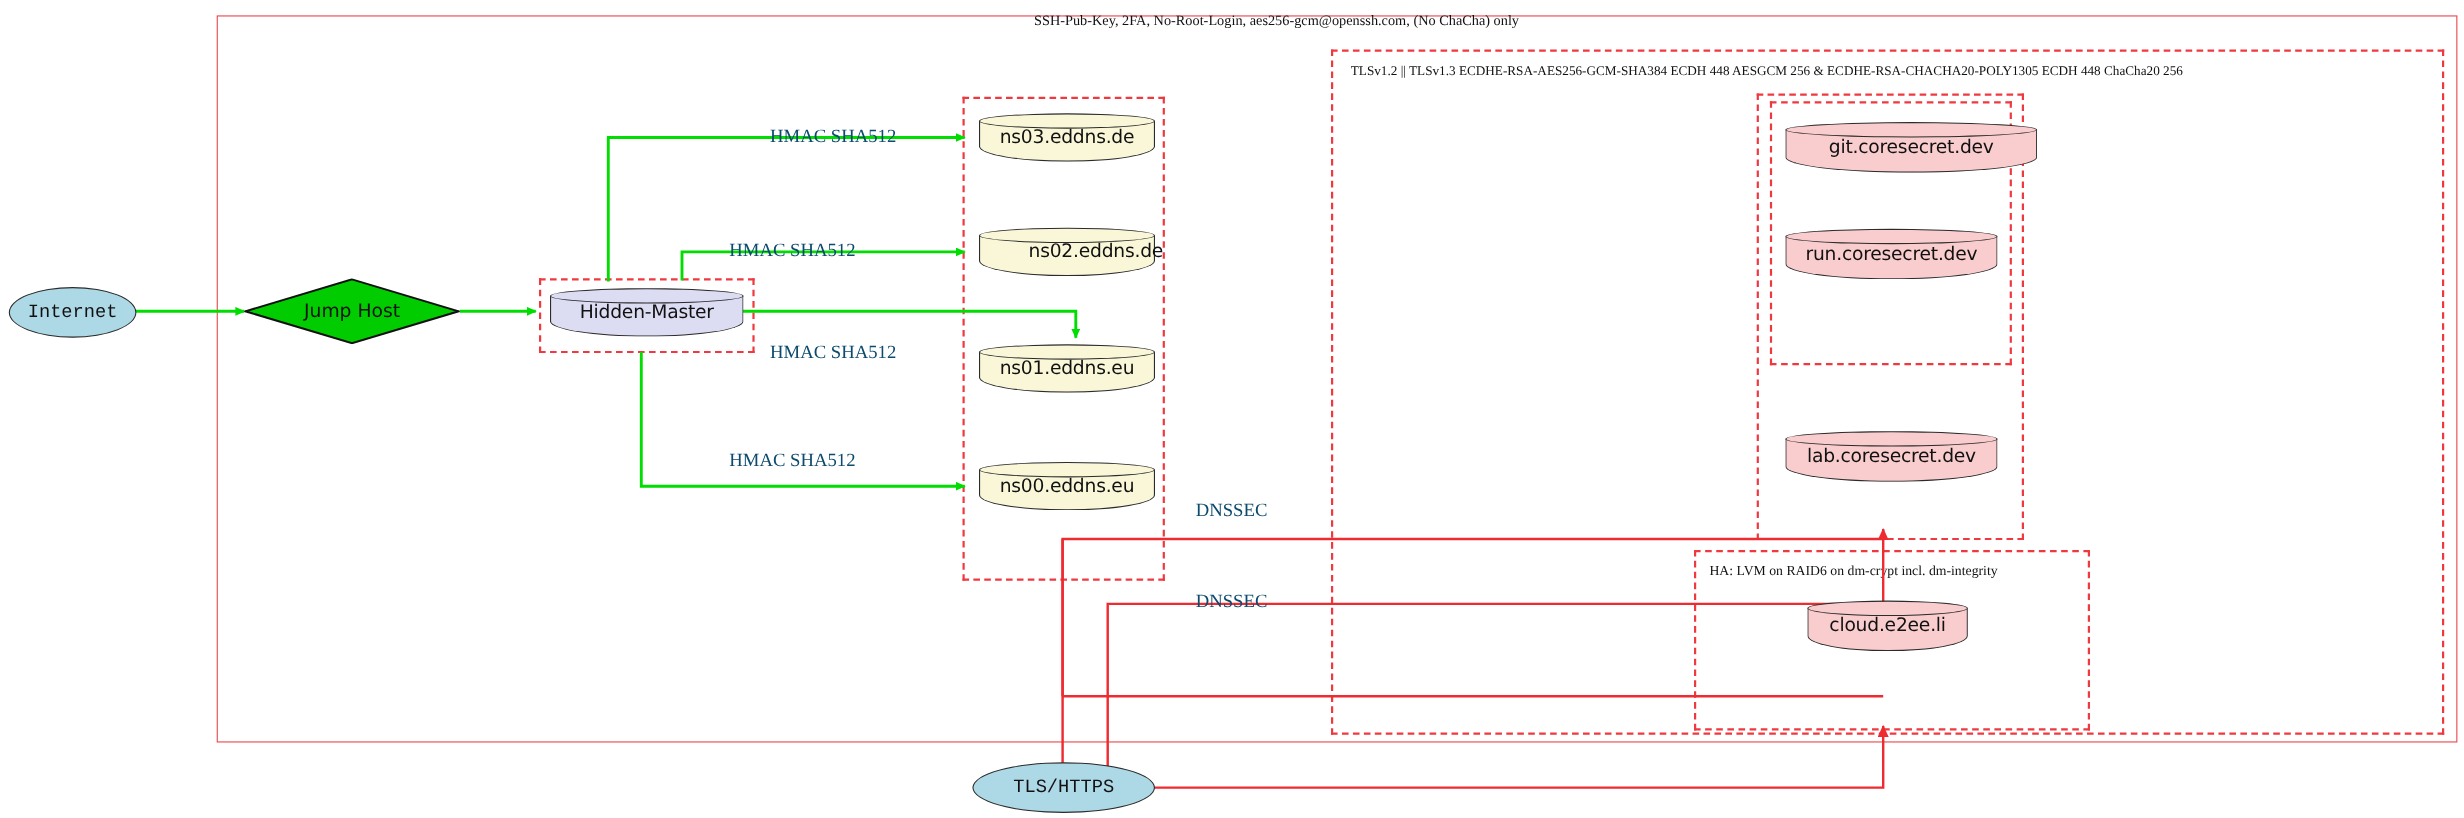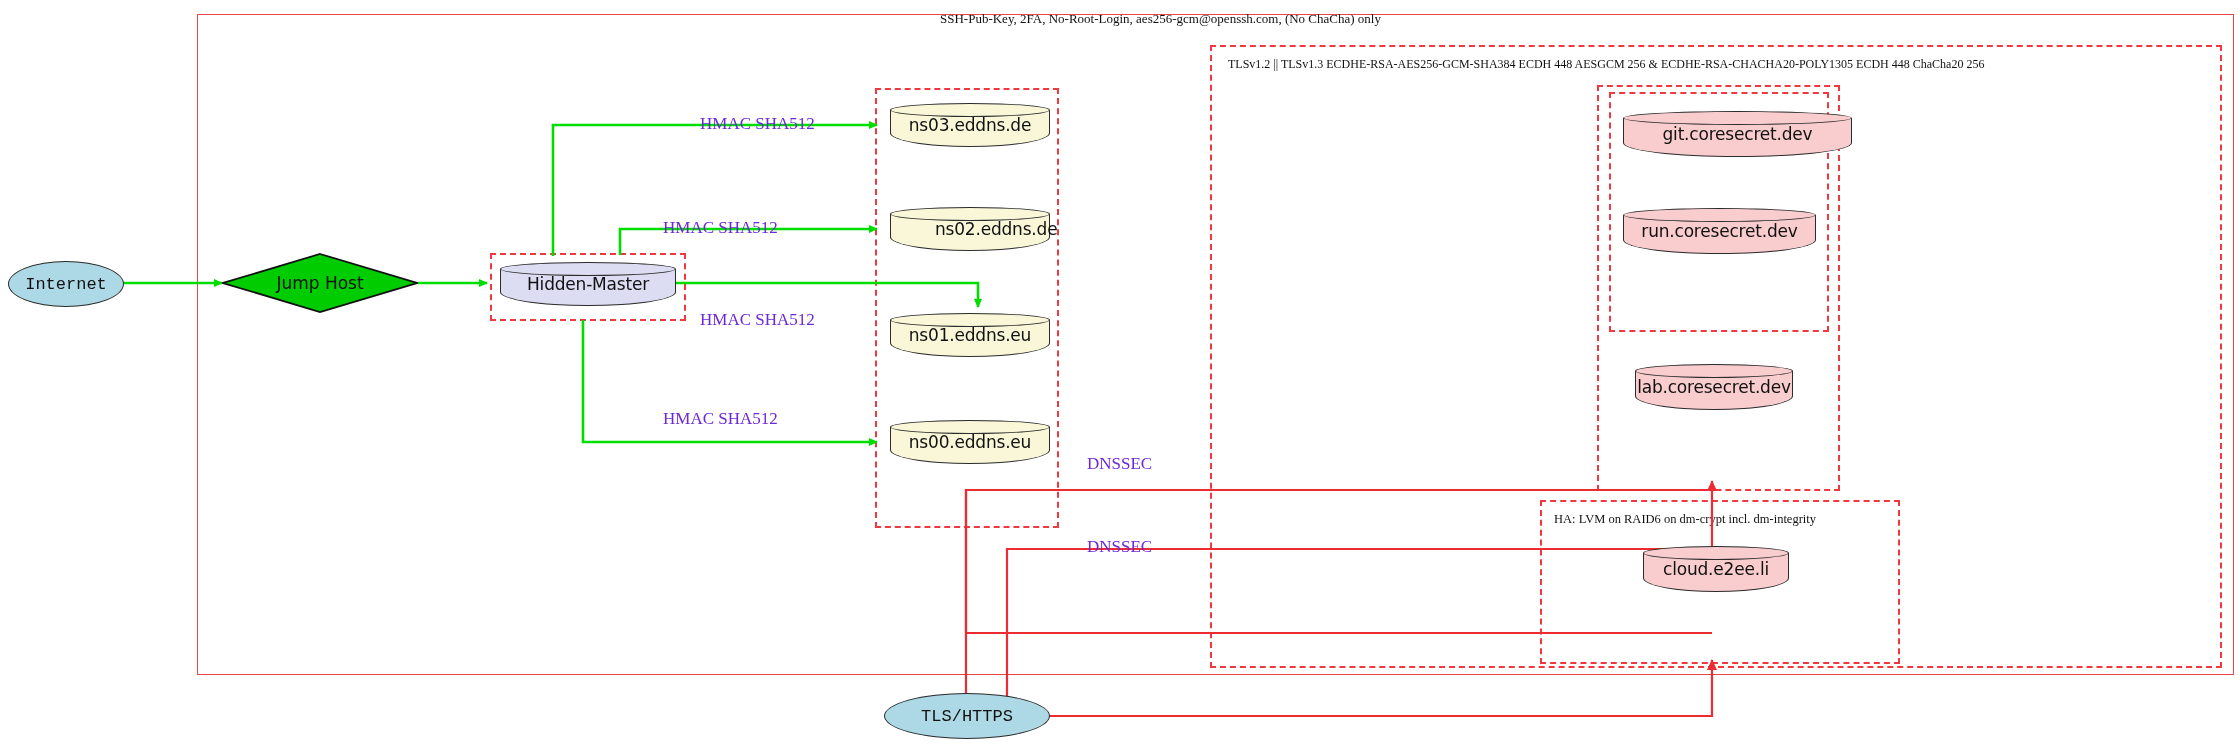--- a/index.html
+++ b/index.html
@@ -37,21 +37,21 @@
 
   .ellipse{border:1.8px solid #2b2b2b;border-radius:50%;background:#add8e6;
            font-family:Liberation Mono, monospace;font-size:17px;color:#111;}
 
   .diamond-wrap{position:absolute;}
   .diamond-wrap .dlabel{position:absolute;left:0;top:0;width:100%;height:100%;
            display:flex;align-items:center;justify-content:center;
            font-family:"DejaVu Sans",sans-serif;font-size:17px;color:#111;z-index:3;}
 
   .edge-label{position:absolute;font-family:"Liberation Serif",serif;font-size:17px;
-        color:#6d28d9;white-space:nowrap;line-height:1;}
+        color:#0c4a6e;white-space:nowrap;line-height:1;}
 </style>
 </head>
 <body>
 
 <div id="canvas">
 
   <div class="cluster solid" style="left:197px;top:14px;width:2037px;height:661px;"></div>
   <div class="cl-label" style="left:940px;top:12px;font-size:13px;">SSH-Pub-Key, 2FA, No-Root-Login, aes256-gcm@openssh.com, (No ChaCha) only</div>
 
   <div class="cluster dashed" style="left:1210px;top:45px;width:1012px;height:623px;"></div>
@@ -154,21 +154,21 @@
     <span class="cyl-top"></span>
     <span class="cyl-text">git.coresecret.dev</span>
   </div>
 
   <div class="node cyl pink" style="left:1623px;top:208px;width:193px;height:46px;">
     <span class="cyl-body"></span>
     <span class="cyl-top"></span>
     <span class="cyl-text">run.coresecret.dev</span>
   </div>
 
-  <div class="node cyl pink" style="left:1623px;top:364px;width:158px;height:46px;margin-left:12px;">
+  <div class="node cyl pink" style="left:1623px;top:392px;width:193px;height:46px;">
     <span class="cyl-body"></span>
     <span class="cyl-top"></span>
     <span class="cyl-text">lab.coresecret.dev</span>
   </div>
 
   <div class="node cyl pink" style="left:1643px;top:546px;width:146px;height:46px;">
     <span class="cyl-body"></span>
     <span class="cyl-top"></span>
     <span class="cyl-text">cloud.e2ee.li</span>
   </div>

